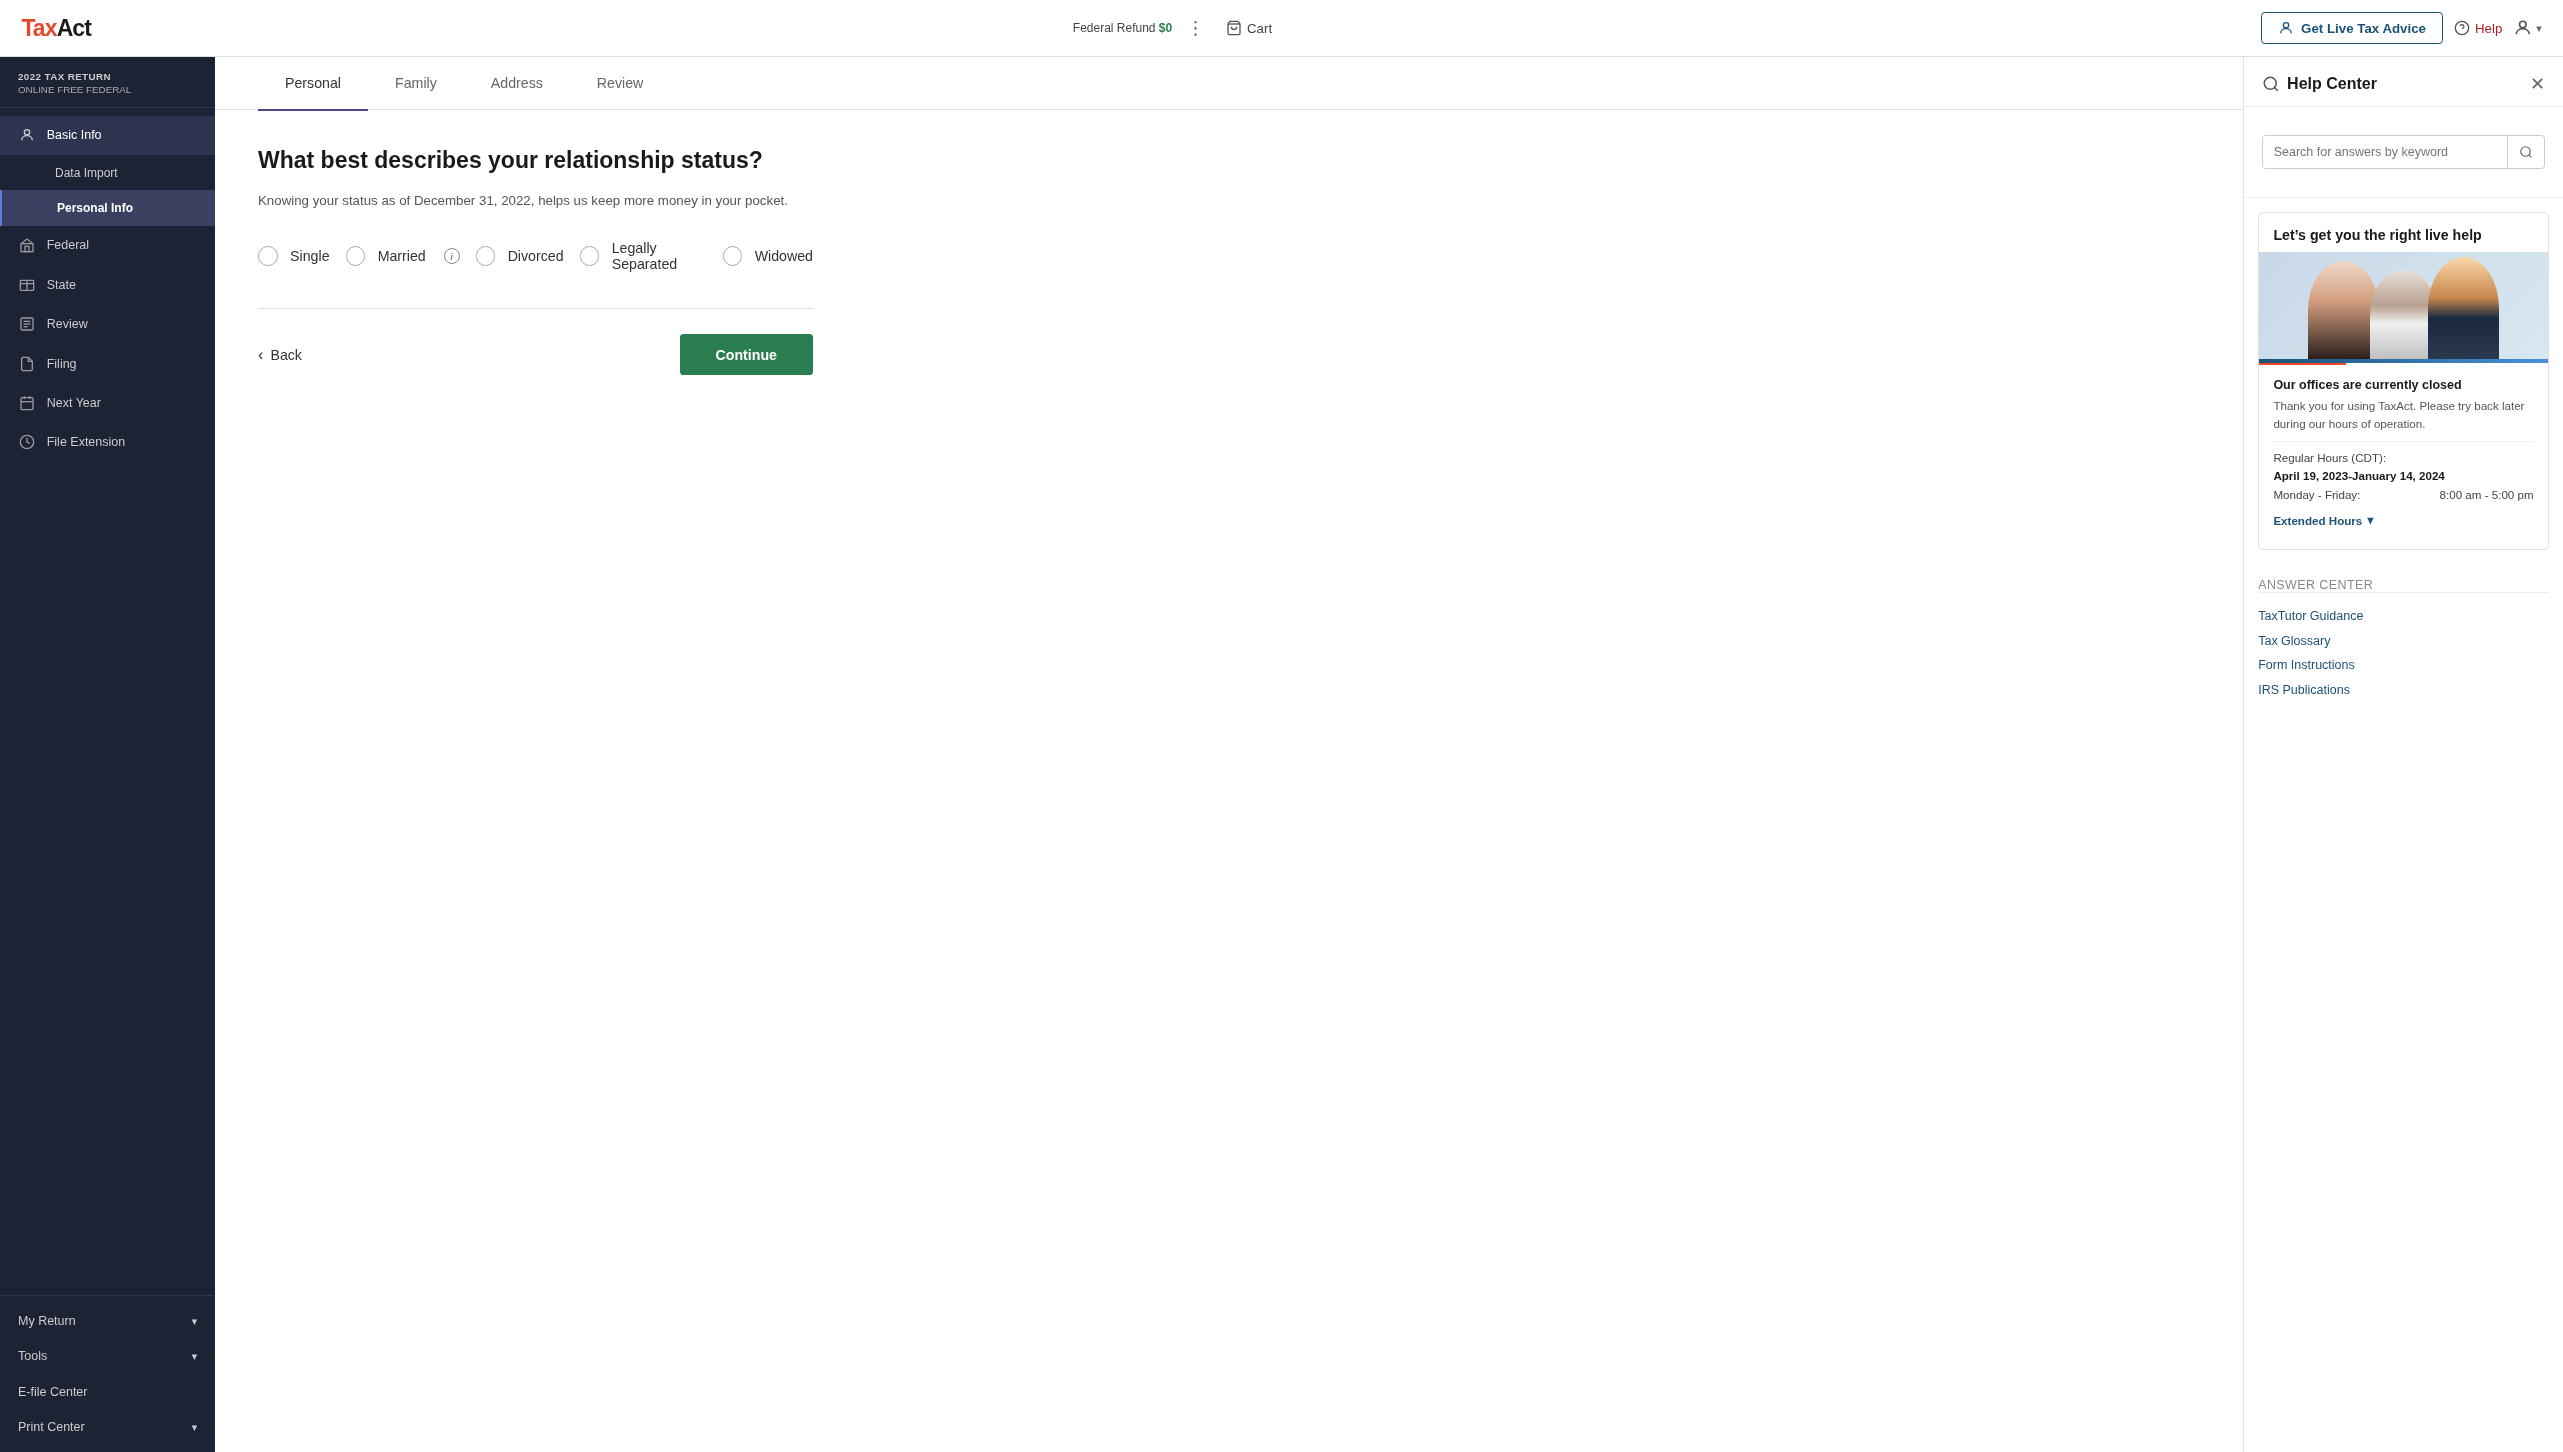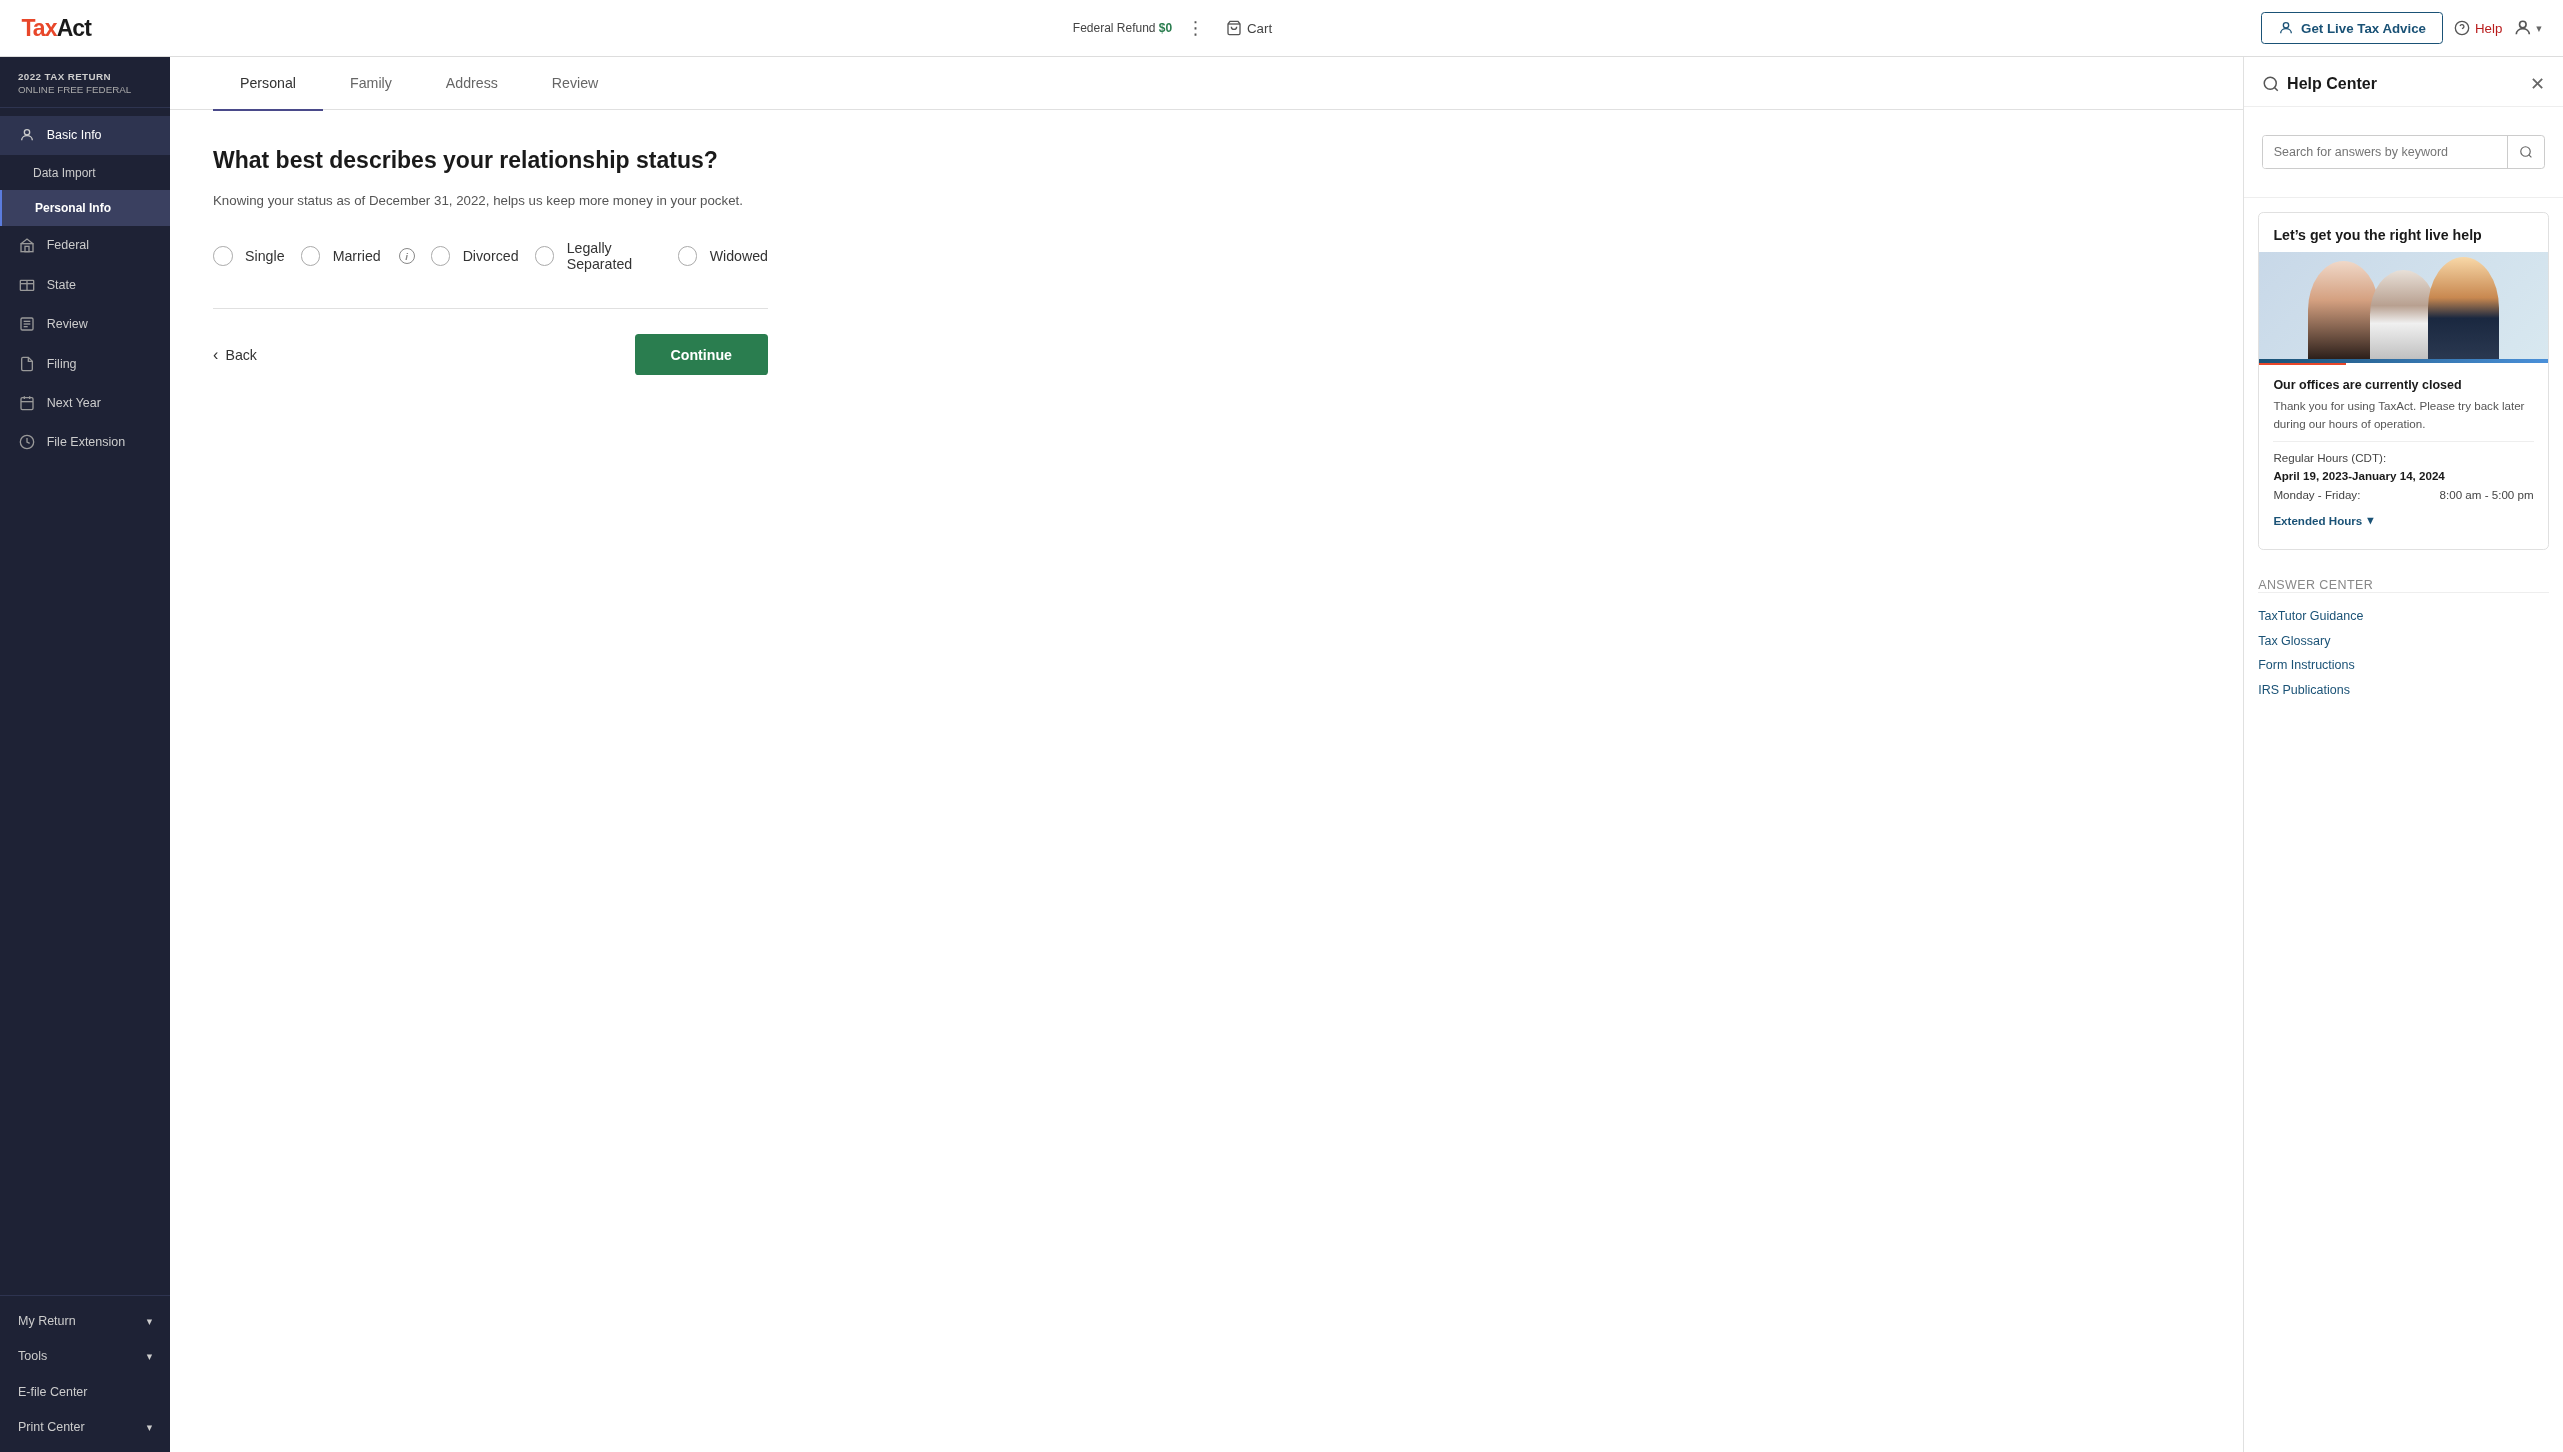--- a/index.html
+++ b/index.html
@@ -100,21 +100,21 @@
 
     
     .main-layout {
       display: flex;
       flex: 1;
       overflow: hidden;
     }
 
     
     .sidebar {
-      width: 170px;
+      width: 215px;
       background: #1e2235;
       color: #fff;
       flex-shrink: 0;
       display: flex;
       flex-direction: column;
       overflow-y: auto;
     }
     .sidebar-year-info {
       padding: 14.2px 18px 12.5px;
       border-bottom: 0.9px solid #2e3450;
@@ -138,21 +138,21 @@
       align-items: center;
       gap: 10.7px;
       padding: 10.7px 18px;
       cursor: pointer;
       color: #ccc;
       font-size: 12.5px;
       transition: background 0.15s;
     }
     .sidebar-item.active { background: #2e3450; color: #fff; }
     .sidebar-item.sub-item {
-      padding-left: 33px;
+      padding-left: 55px;
       font-size: 12px;
     }
     .sidebar-item.sub-item.active-sub {
       background: #3a4060;
       color: #fff;
       font-weight: 600;
       border-left: 2.7px solid #5b7cde;
     }
     .sidebar-icon {
       width: 18px;

